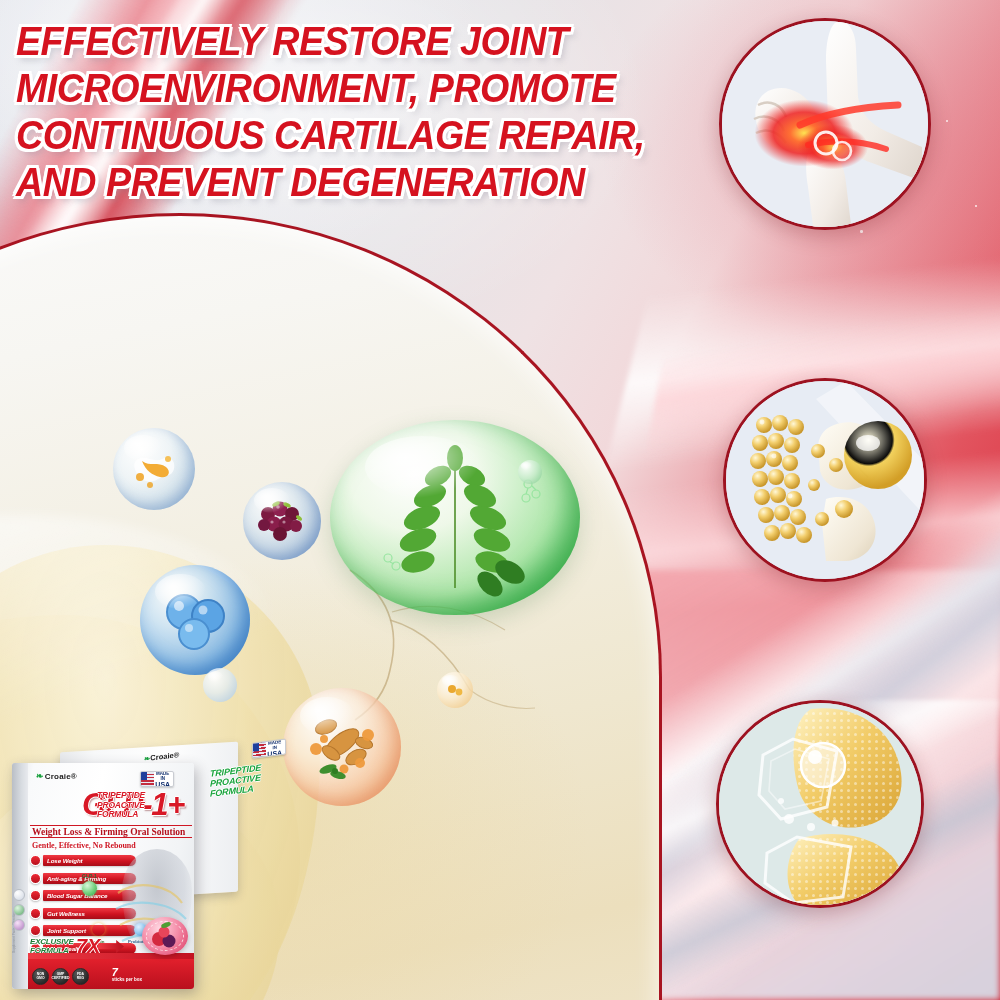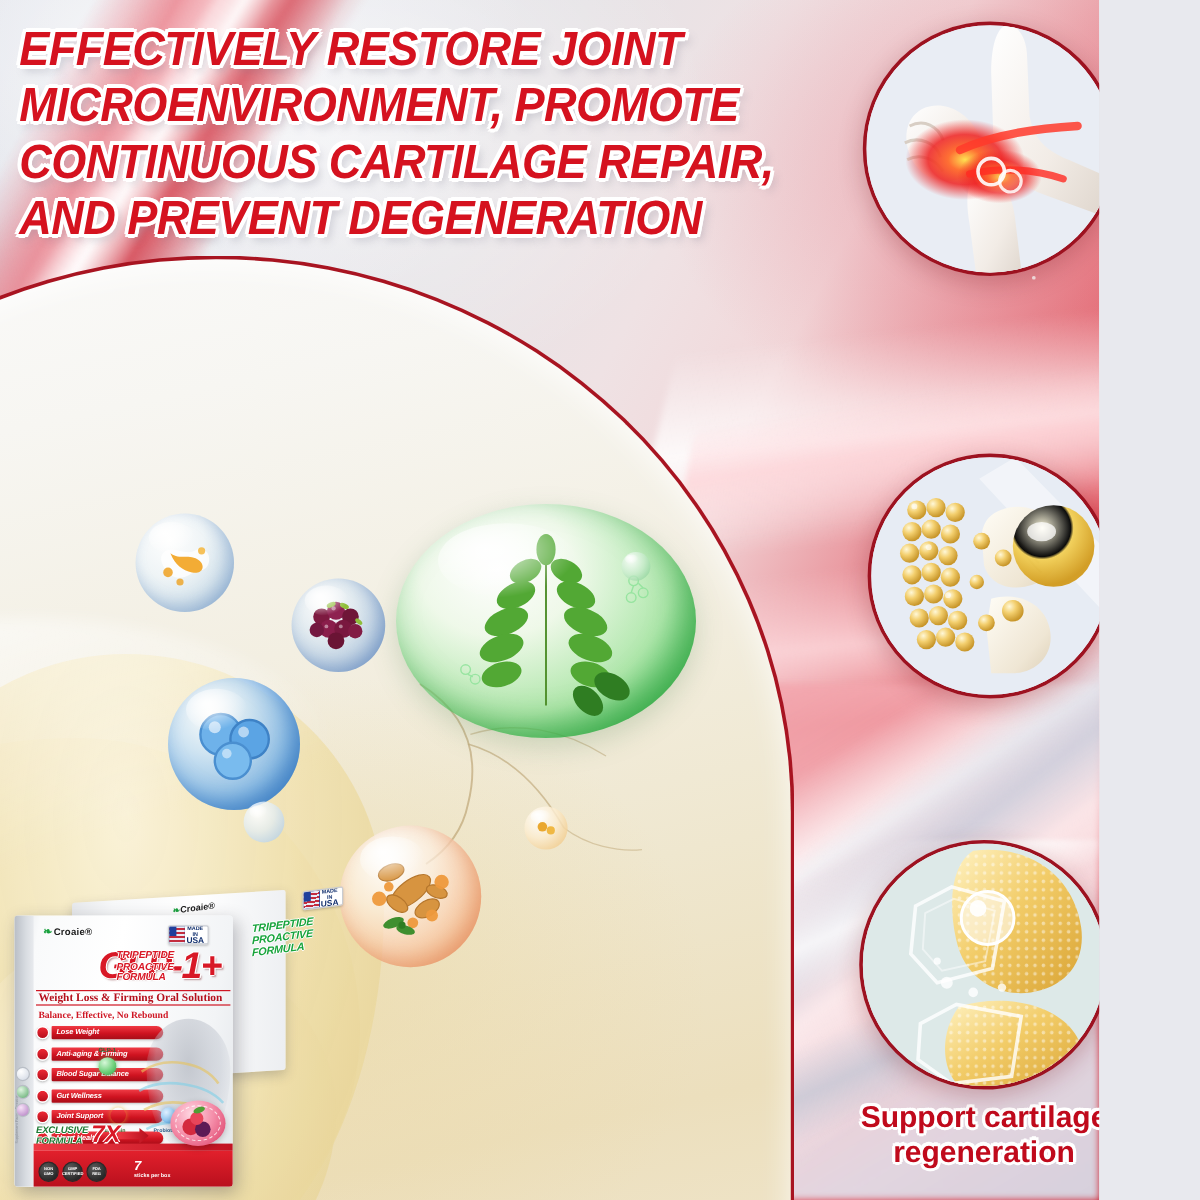--- a/index.html
+++ b/index.html
@@ -5,21 +5,21 @@
   * { margin:0; padding:0; box-sizing:border-box; }
   html,body { width:1000px; height:1000px; overflow:hidden; }
   body {
     font-family:"Liberation Sans", sans-serif;
     background:#e8e9ee;
     position:relative;
   }
 
   #stage {
     position:absolute; inset:0;
-    width:916px; height:1000px;
+    width:1000px; height:1000px;
     overflow:hidden;
     padding-left:28px;
   }
 
   
   .bg-base{
     position:absolute; inset:0;
     background:
       radial-gradient(ellipse 60% 45% at 12% 4%, #f3f4f7 0%, rgba(243,244,247,0) 60%),
       linear-gradient(118deg,#d9dce5 0%,#dfe1e8 18%,#e6e3e6 34%,#efe2e4 46%,#f2d8da 56%,#ea9ba2 66%,#e2545f 78%,#d92d3c 90%,#cf1f2e 100%);
@@ -746,21 +746,20 @@
         <circle cx="96" cy="54" r="7" fill="rgba(255,255,255,.9)"></circle>
 
         <g fill="rgba(255,255,255,.8)">
           <circle cx="70" cy="116" r="5"></circle>
             <circle cx="92" cy="124" r="4"></circle>
             <circle cx="116" cy="120" r="3.5"></circle>
           <circle cx="62" cy="98" r="3"></circle>
         </g>
       </svg>
     </div>
-    <div class="f-label">Support cartilage regeneration</div>
   </div>
 
   <div class="pack-wrap">
 
     <div class="box-back">
       <div class="brand-back">
         <span class="leaf">❧</span><span>Croaie®</span>
       </div>
       <div class="usa-badge ub2">
         <div class="stripes"></div>
@@ -797,21 +796,21 @@
           <b>USA</b>
         </div>
       </div>
 
       <div class="glp-title">GLP-1+</div>
       <div class="tri-formula">TRIPEPTIDE<br>PROACTIVE<br>FORMULA</div>
 
       <div class="subtitle-bar">
         <span>Weight Loss &amp; Firming Oral Solution</span>
       </div>
-      <div class="tagline">Balance, Effective, No Rebound</div>
+      <div class="tagline">Gentle, Effective, No Rebound</div>
 
       <div class="benefits">
         <div class="ben">
           <div class="ben-dot"></div>
           <div class="ben-pill">
               <span>Lose Weight</span>
             </div>
         </div>
         <div class="ben">
           <div class="ben-dot"></div>

